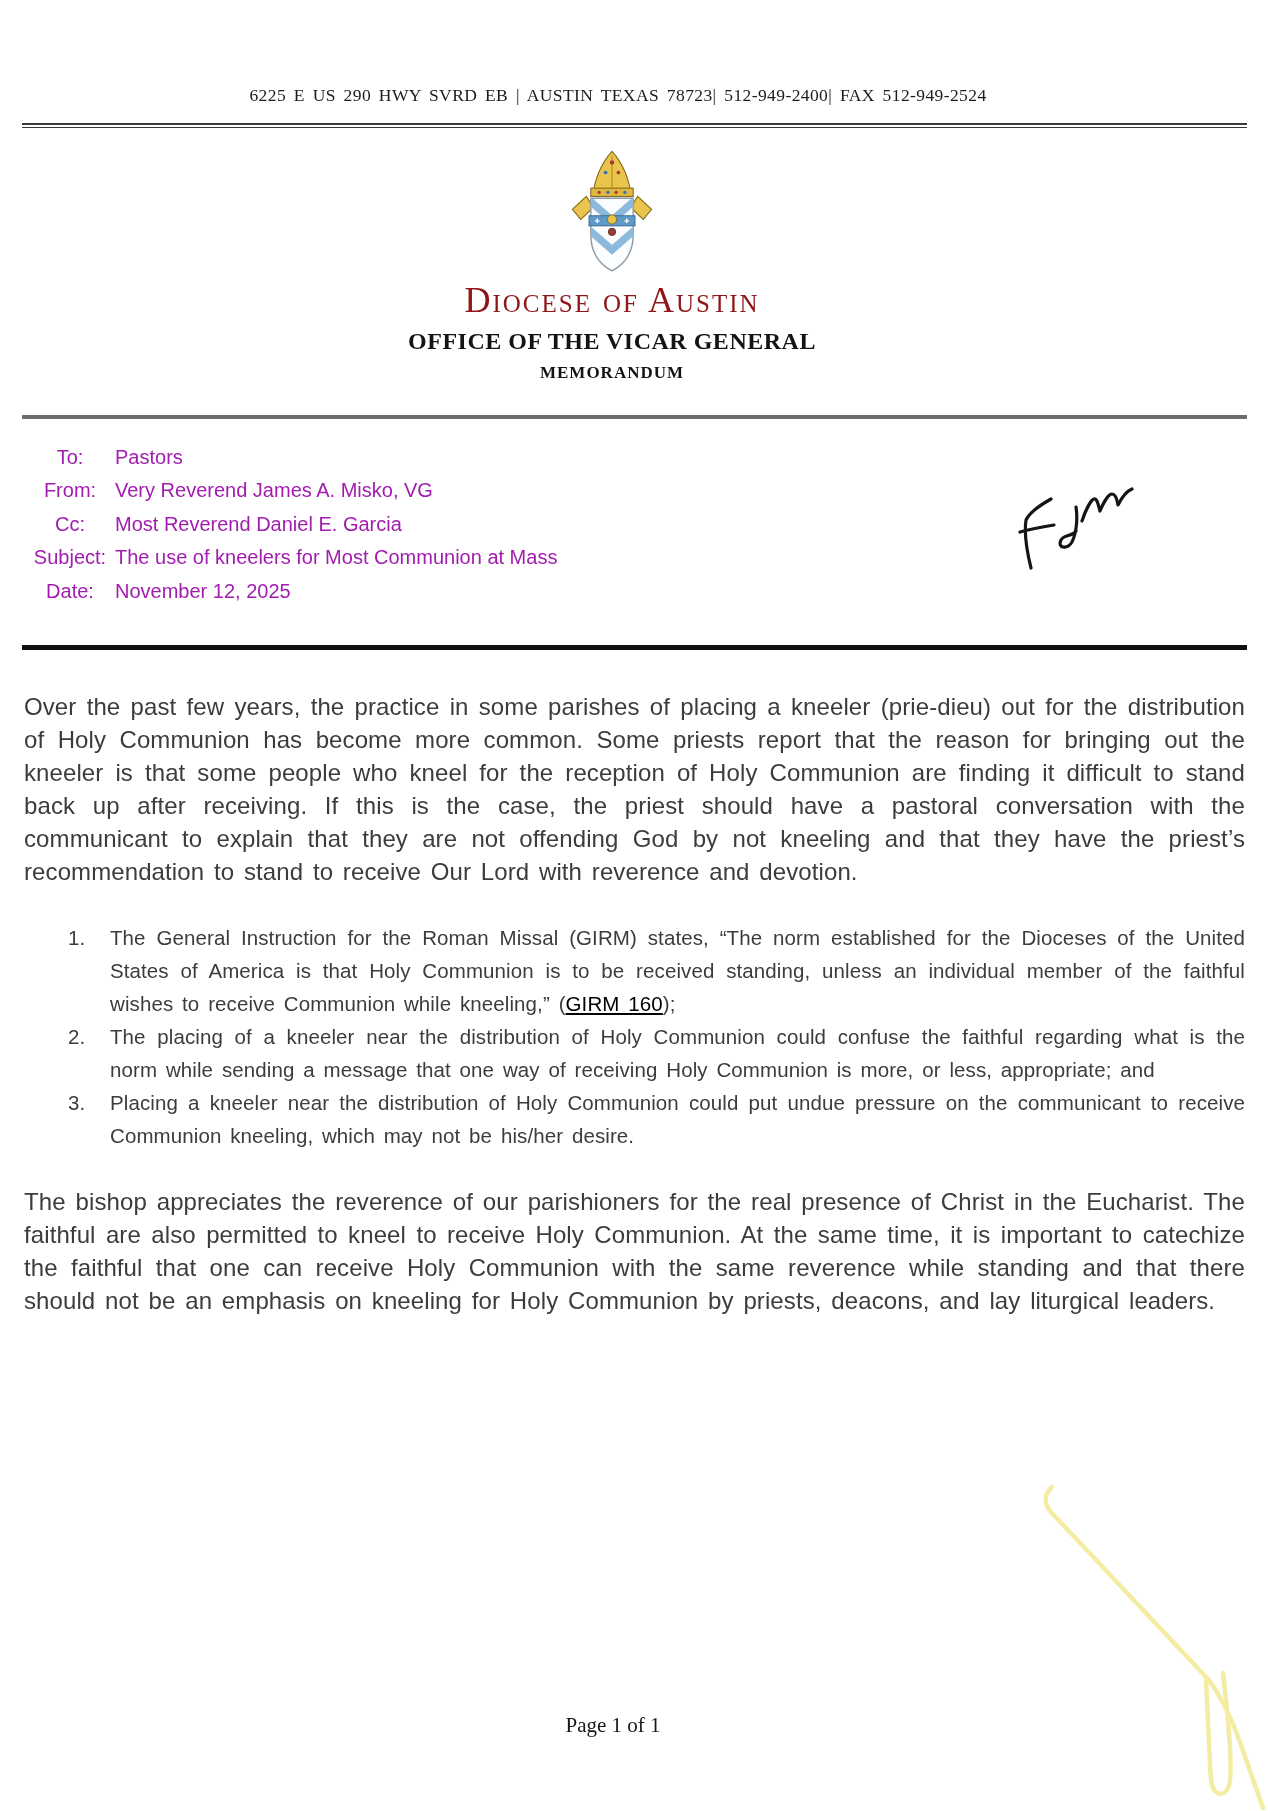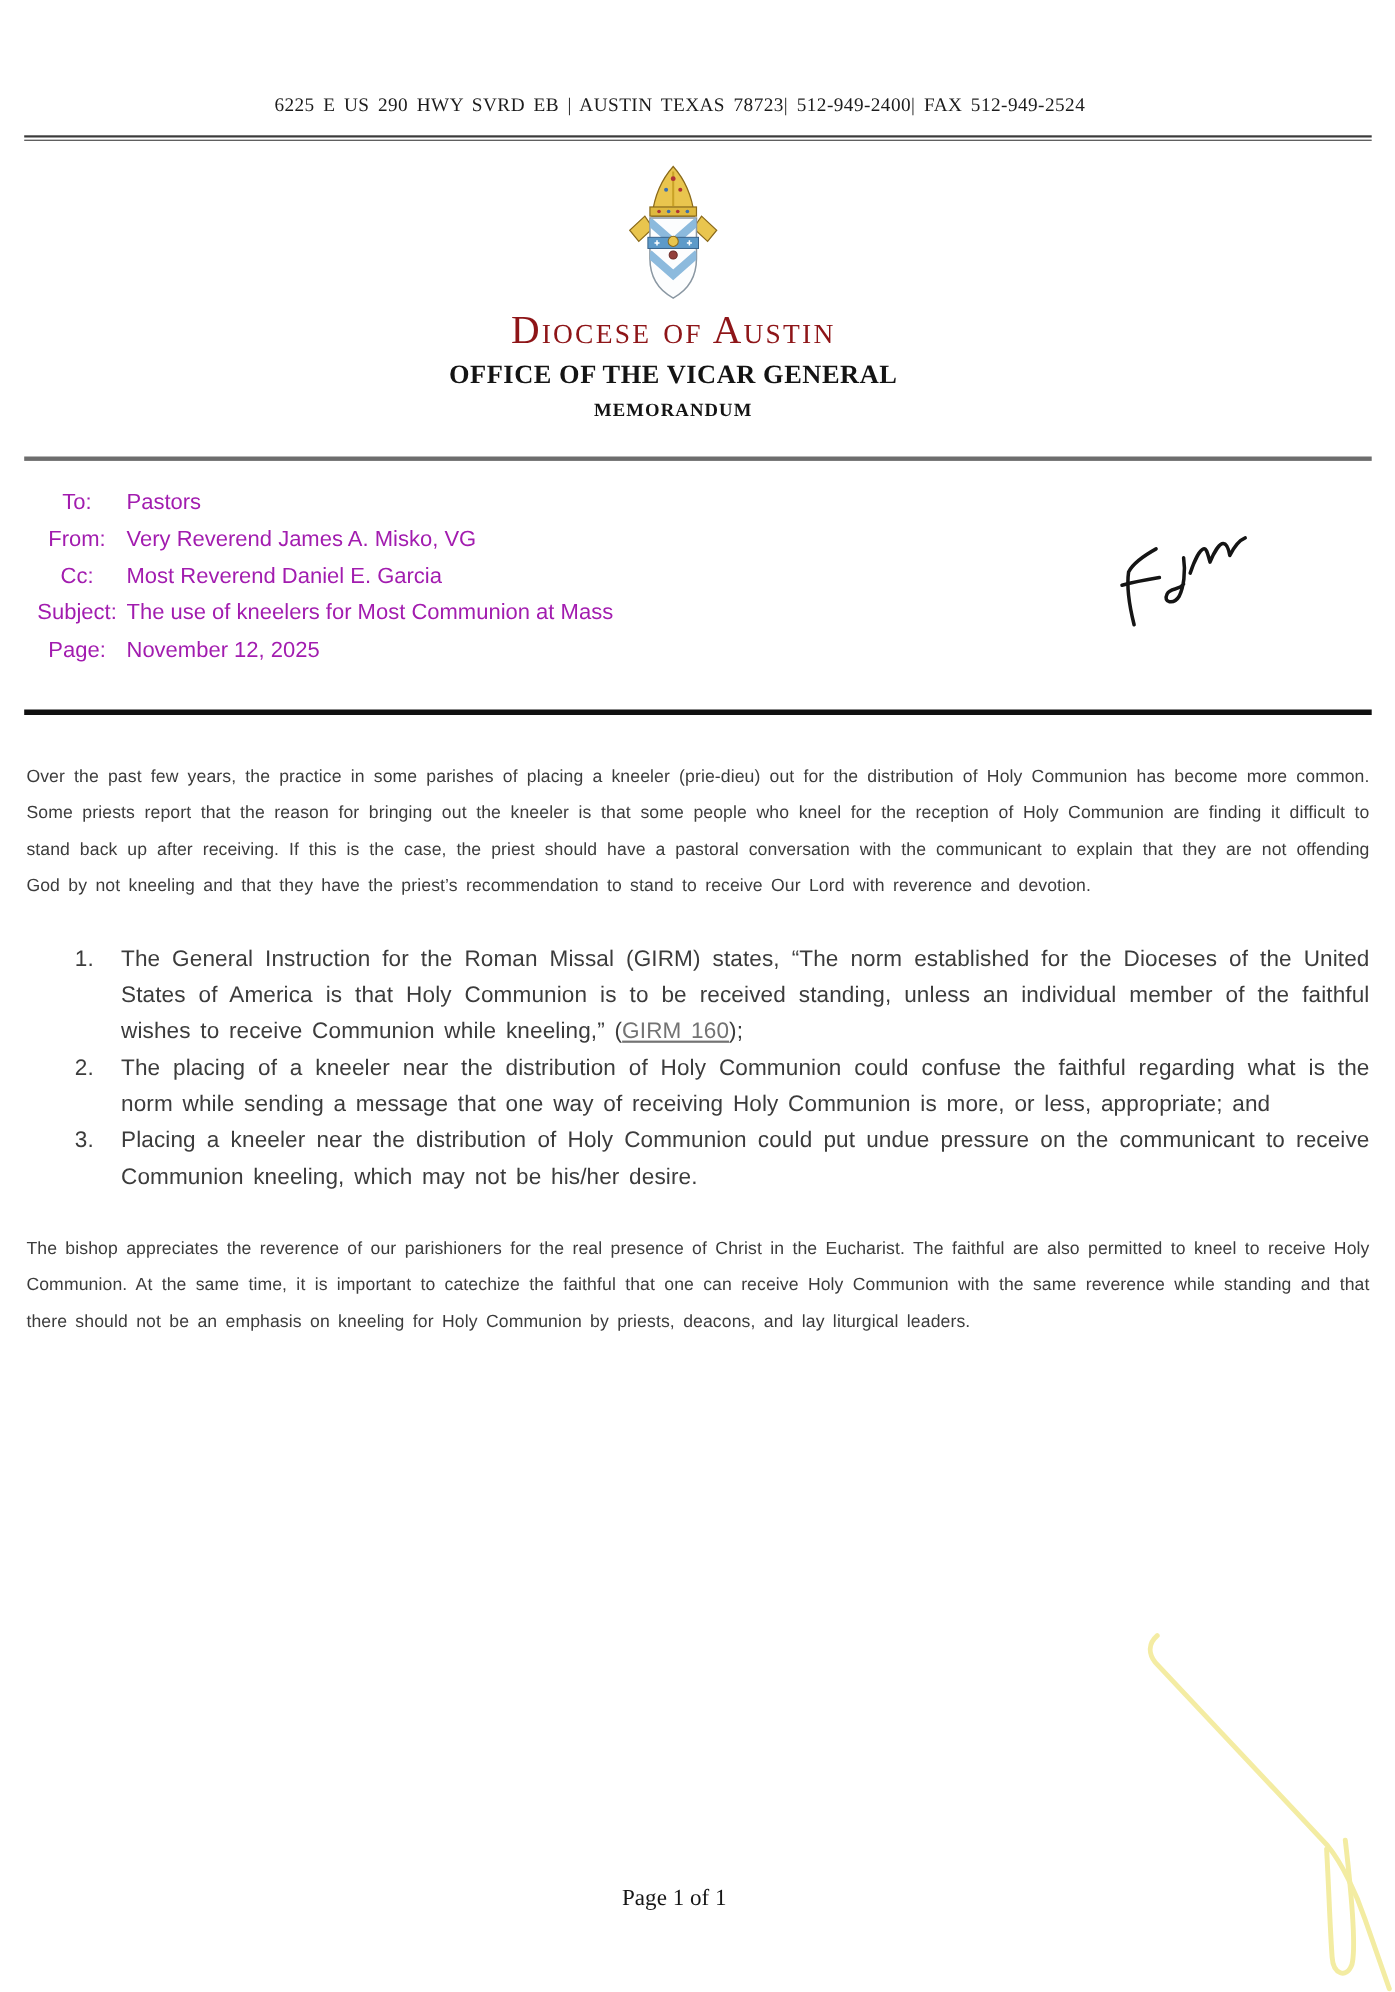--- a/index.html
+++ b/index.html
@@ -32,34 +32,34 @@
     font-size:17px;color:#141414;letter-spacing:1px;margin-top:8px;
   }
   .rule-gray{ margin:32px 21px 0 22px;height:4px;background:#6d6d6d; }
   .rule-black{ margin:37px 21px 0 22px;height:4.5px;background:#101010; }
   
   .fields{ margin:22px 21px 0 25px;font-size:20px;color:#a21caf;text-align:center; }
   .frow{ display:flex;line-height:33.5px; }
   .flabel{ width:90px;flex:none; }
   
   .body-par{
-    margin:33px 23px 0 24px;font-size:16px;line-height:33px;color:#3c3c3c;
+    margin:33px 23px 0 24px;font-size:24px;line-height:33px;color:#3c3c3c;
     text-align:justify;word-spacing:3px;letter-spacing:.1px;
   }
   .body-par.first{ margin-top:40px; }
   .reasons{
     margin:33px 23px 0 24px;padding:0;list-style:none;
     font-size:20.5px;line-height:33px;color:#3c3c3c;
   }
   .reasons li{
     position:relative;padding-left:86px;text-align:justify;
     word-spacing:3px;letter-spacing:.1px;
   }
   .reasons .num{ position:absolute;left:44px; }
-  .link{ color:#737373;text-decoration:underline;cursor:pointer; }
+  .link{ color:#000000;text-decoration:underline;cursor:pointer; }
   
   .signature-svg{ position:absolute;left:1012px;top:481px; }
   .pen-stroke{ position:absolute;left:1030px;top:1480px;pointer-events:none; }
   .footer{
     position:absolute;top:1712px;left:0;width:100%;text-align:center;
     font-family:"Liberation Serif",serif;font-size:21px;color:#161616;
     transform:translateX(-21px);
   }
 </style>
 </head>
@@ -119,21 +119,21 @@
     </div>
     <div class="frow">
       <span class="flabel">Cc:</span>
       <span class="fvalue">Most Reverend Daniel E. Garcia</span>
     </div>
     <div class="frow">
       <span class="flabel">Subject:</span>
       <span class="fvalue">The use of kneelers for Most Communion at Mass</span>
     </div>
     <div class="frow">
-      <span class="flabel">Page:</span>
+      <span class="flabel">Date:</span>
       <span class="fvalue">November 12, 2025</span>
     </div>
   </div>
 
   <svg class="signature-svg" width="128" height="96" viewBox="0 0 128 96" aria-hidden="true">
     <g fill="none" stroke="#151515" stroke-width="3.2" stroke-linecap="round" stroke-linejoin="round">
       <path d="M39,17 C30,22 18,30 14,38 C12,52 15,70 19,86"></path>
       <path d="M8,50 C19,47 30,45 42,43"></path>
       <path d="M64,25 C66,38 64,52 60,60 C55,68 45,66 49,58 C52,52 60,55 64,49"></path>
       <path d="M70,39 C74,27 79,18 82,17 C85,16 86,22 88,29 C92,19 97,12 100,12 C103,12 105,17 106,23 C110,15 115,9 120,7"></path>

